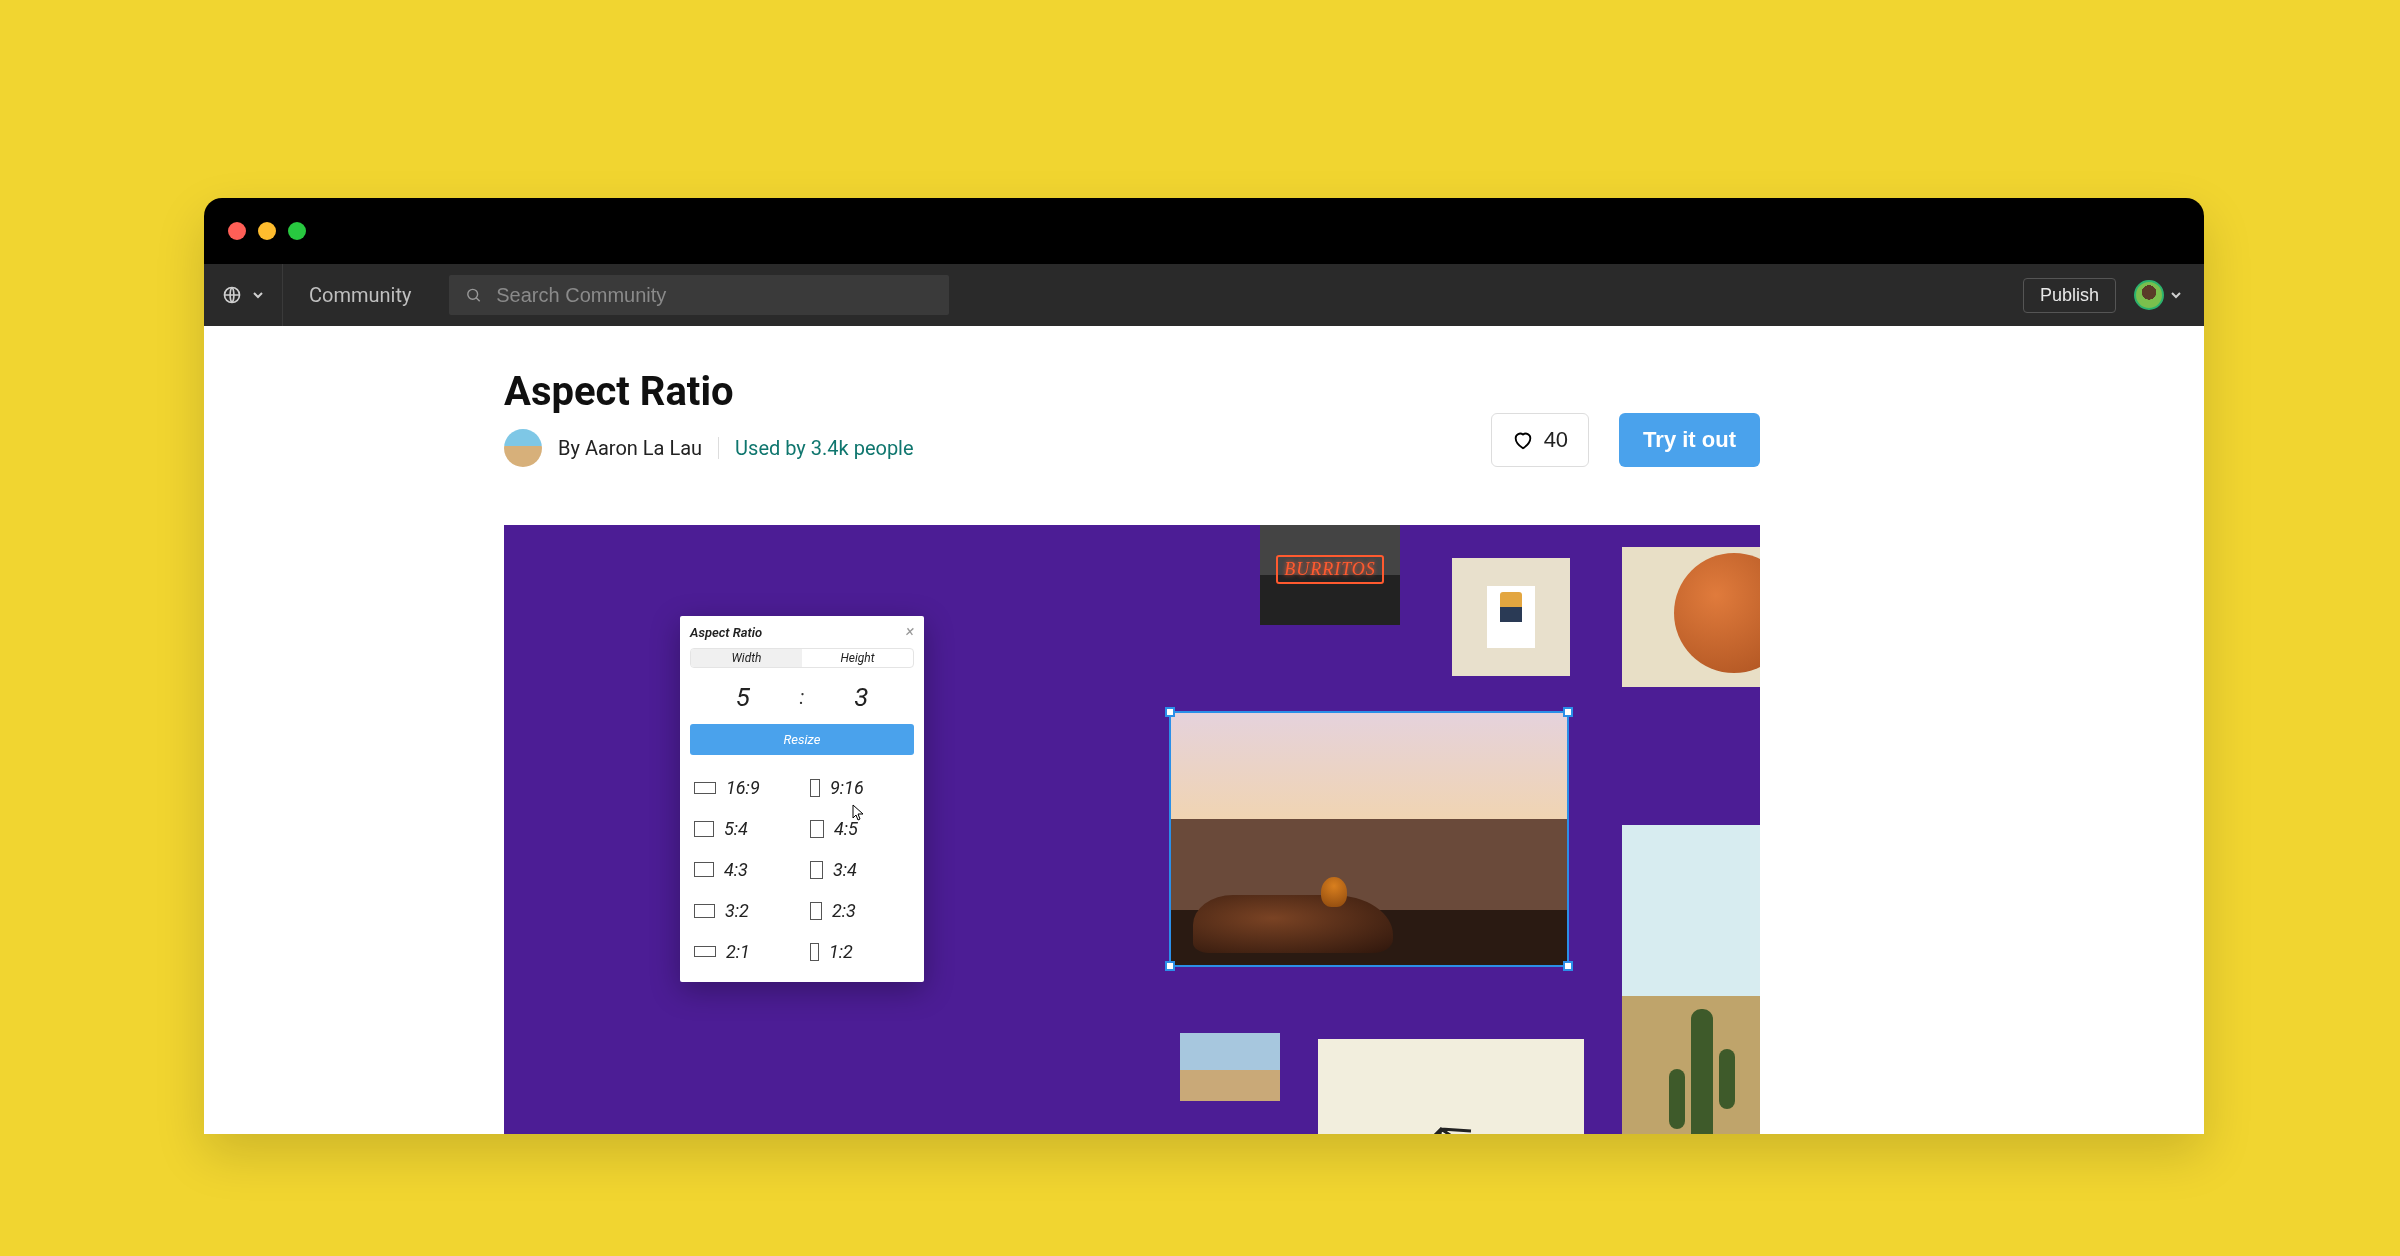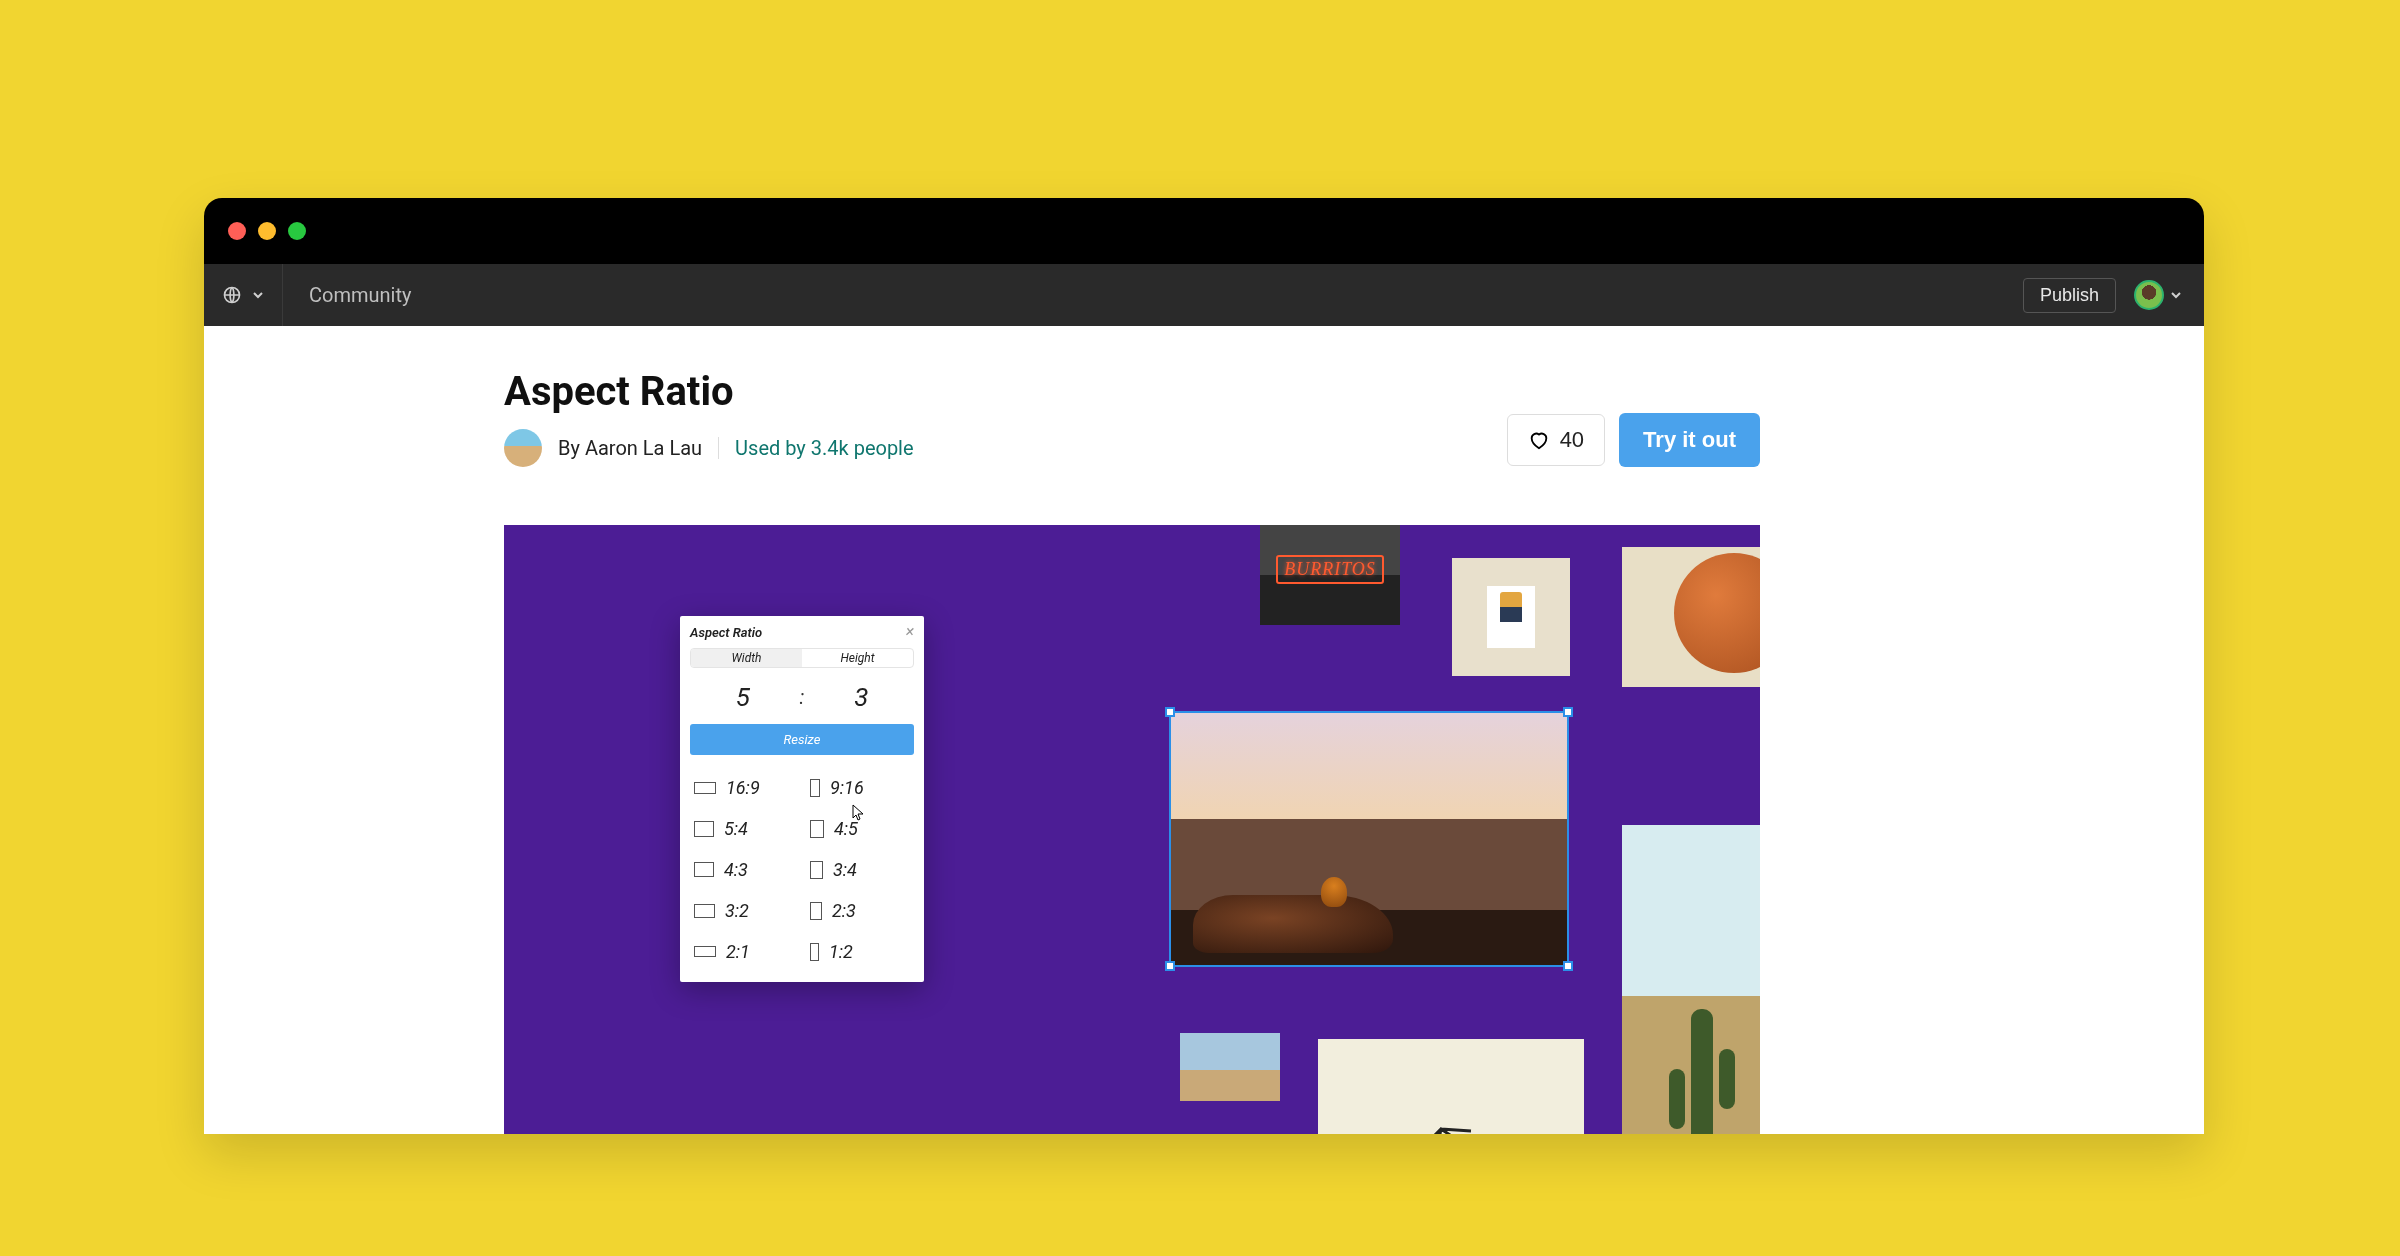--- a/index.html
+++ b/index.html
@@ -93,21 +93,21 @@
   .ph-title { font-size: 40px; font-weight:700; color:#101010; }
   .byline { display:flex; align-items:center; gap:16px; margin-top:14px; }
   .author-avatar {
     width:38px; height:38px; border-radius:50%;
     background: linear-gradient(180deg,#7ec7e6 0 45%, #d7b07a 45% 100%);
   }
   .by { font-size:20px; color:#222; }
   .divider { width:1px; height:22px; background:#ddd; }
   .used { font-size:20px; color:#0f766e; }
 
-  .ph-right { display:flex; gap:14px; align-items:center; }
+  .ph-right { display:flex; gap:30px; }
   .like-btn {
     border:1px solid #ddd; border-radius:6px;
     padding: 12px 20px; display:flex; align-items:center; gap:10px;
     font-size:22px; color:#222; background:#fff; cursor:pointer; font-weight:500;
   }
   .try-btn {
     background:#4aa2ec; color:#fff; border:0; border-radius:6px;
     padding: 14px 24px; font-size:22px; font-weight:600; cursor:pointer;
   }
 
@@ -251,20 +251,27 @@
     <div class="tb-left">
       <svg class="globe" viewBox="0 0 24 24" fill="none" stroke="#cfcfcf" stroke-width="2">
         <circle cx="12" cy="12" r="9"></circle>
           <path d="M3 12h18M12 3c3 3 3 15 0 18M12 3c-3 3-3 15 0 18"></path>
       </svg>
       <svg width="12" height="12" viewBox="0 0 12 12">
         <path d="M2 4l4 4 4-4" stroke="#cfcfcf" stroke-width="2" fill="none"></path>
       </svg>
     </div>
     <div class="tb-tab">Community</div>
+    <div class="search">
+      <svg width="18" height="18" viewBox="0 0 24 24" fill="none" stroke="#9a9a9a" stroke-width="2">
+        <circle cx="11" cy="11" r="7"></circle>
+          <path d="M21 21l-5-5"></path>
+      </svg>
+      <input placeholder="Search Community" style="">
+    </div>
     <div class="tb-spacer"></div>
     <button class="publish">Publish</button>
     <div class="avatar-btn">
       <span class="avatar-sm"></span>
       <svg width="12" height="12" viewBox="0 0 12 12">
         <path d="M2 4l4 4 4-4" stroke="#cfcfcf" stroke-width="2" fill="none"></path>
       </svg>
     </div>
   </div>
 

